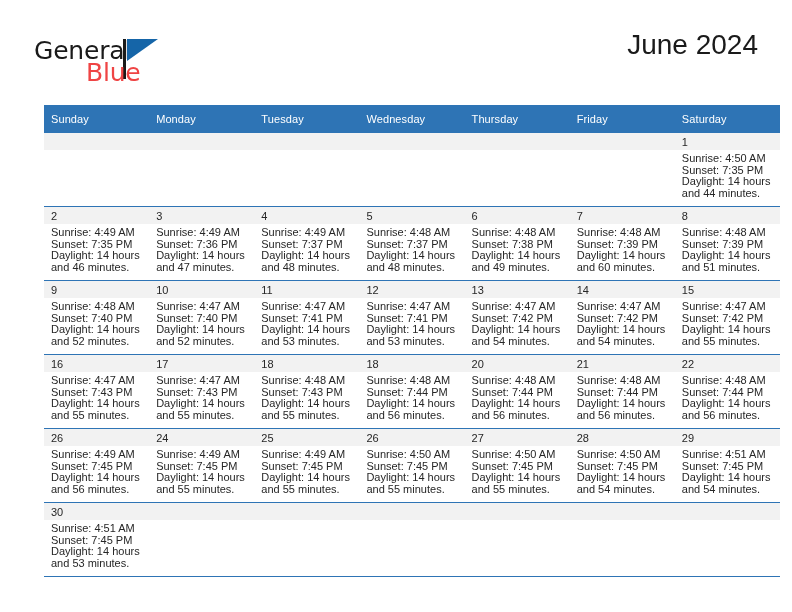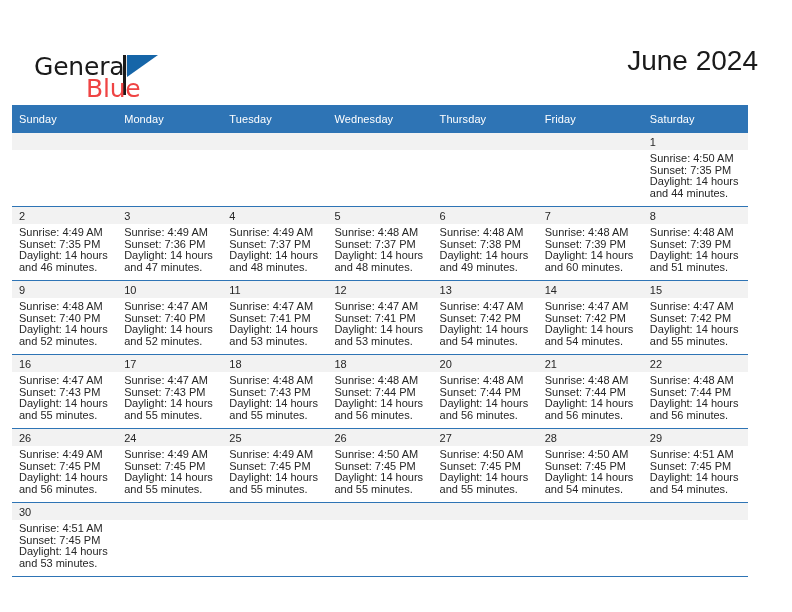--- a/index.html
+++ b/index.html
@@ -21,21 +21,20 @@
     box-sizing: border-box;
   }
 
   
   .top {
     position: absolute;
     left: 0;
     top: 0;
     width: 792px;
     height: 100px;
-    margin-top: 16px;
   }
   .brand {
     position: absolute;
     left: 34px;
     top: 36px;
     width: 240px;
     height: 54px;
   }
   .brand-general {
     position: absolute;
@@ -90,21 +89,21 @@
     font-size: 15px;
     color: #1a1a1a;
     line-height: 22px;
     margin-top: 6px;
     white-space: nowrap;
   }
 
   
   .calendar {
     position: absolute;
-    left: 12px;
+    left: 44px;
     top: 105px;
     width: 736px;
   }
   table.grid {
     border-collapse: collapse;
     table-layout: fixed;
     width: 736px;
   }
   table.grid col { width: 105.14px; }
 

